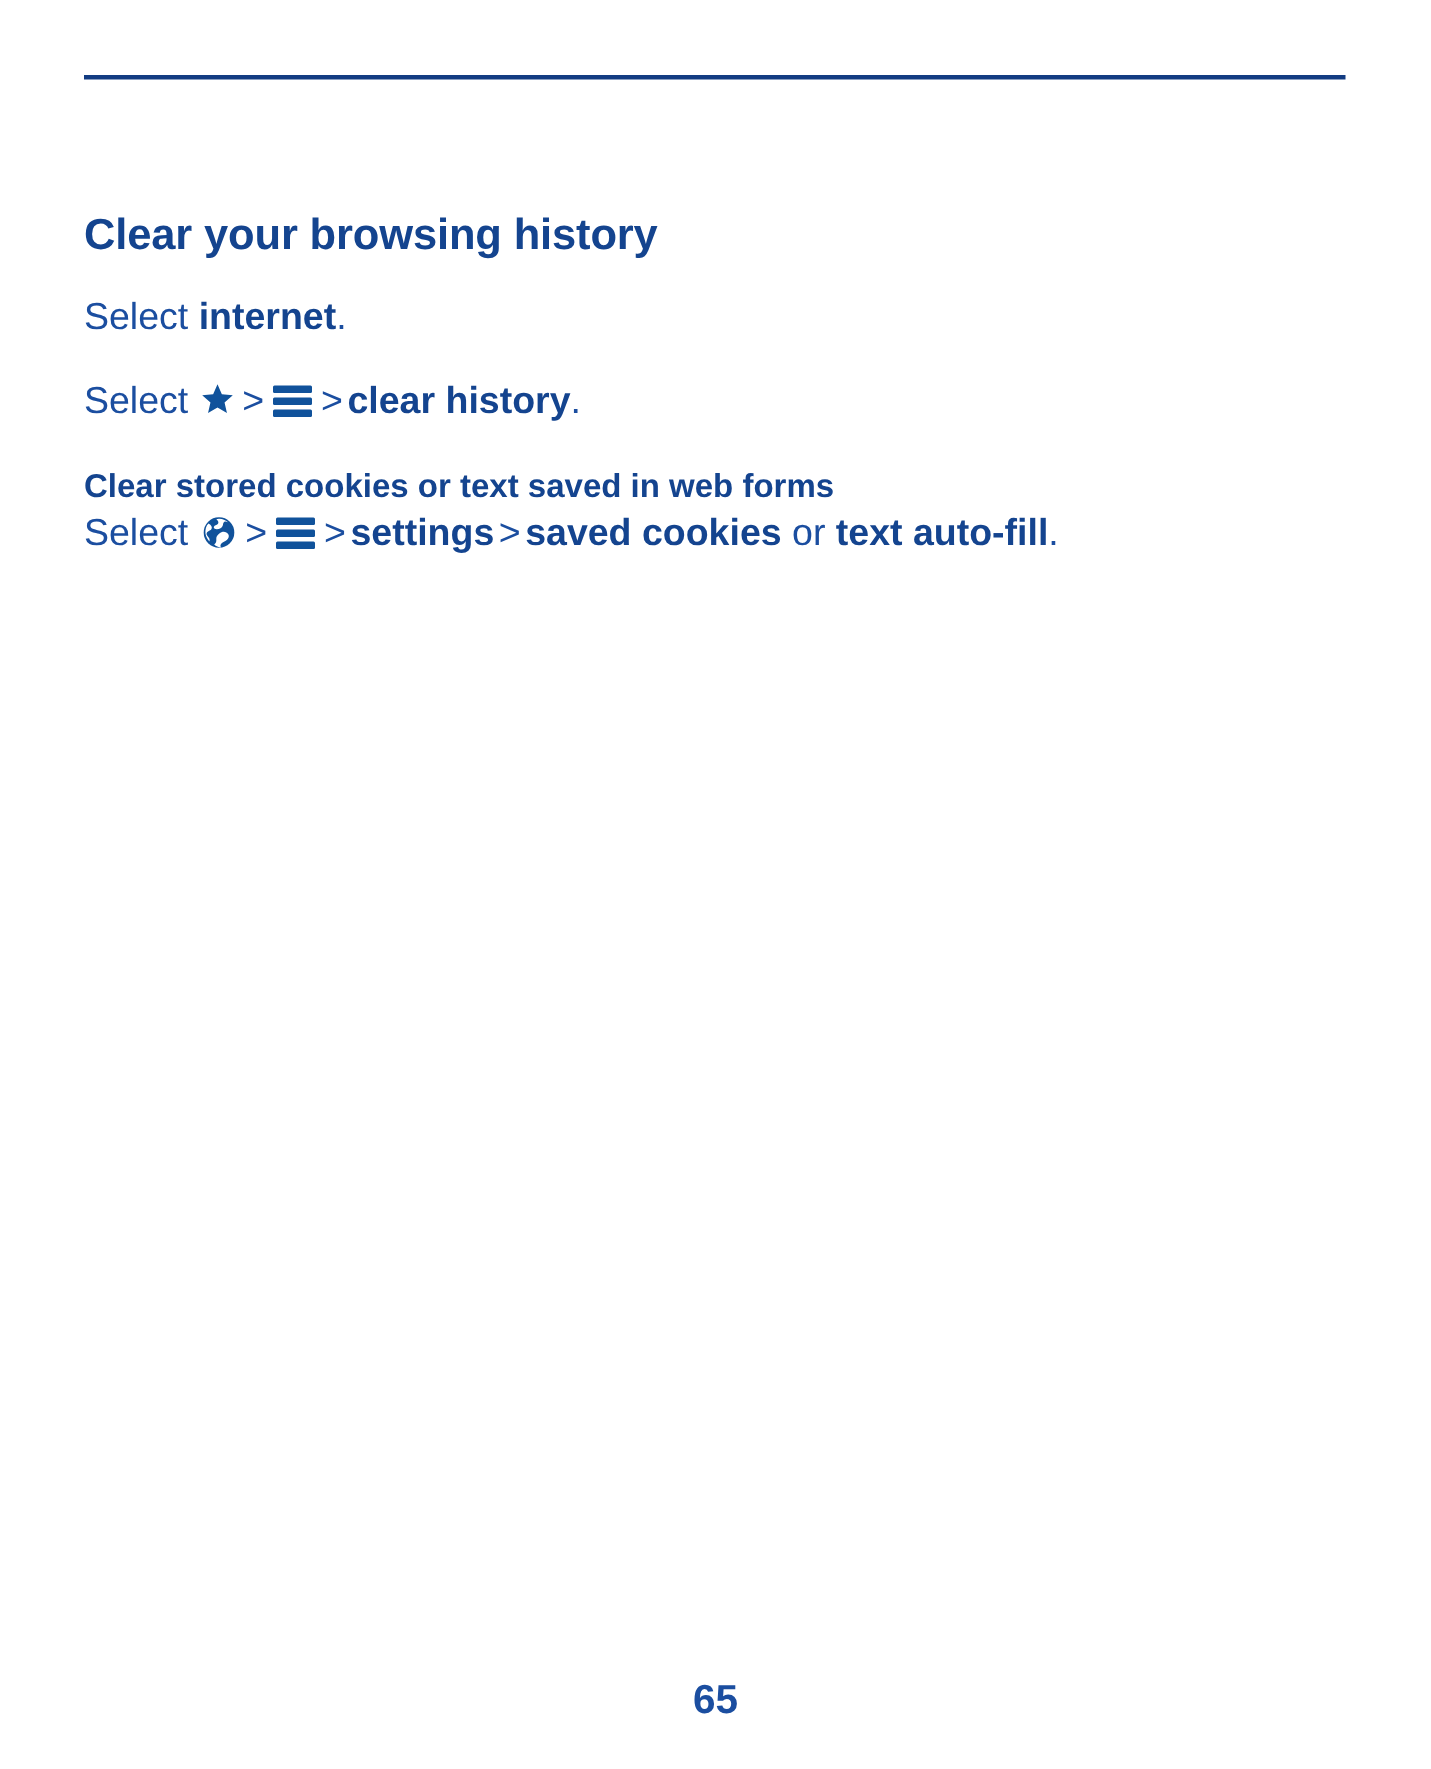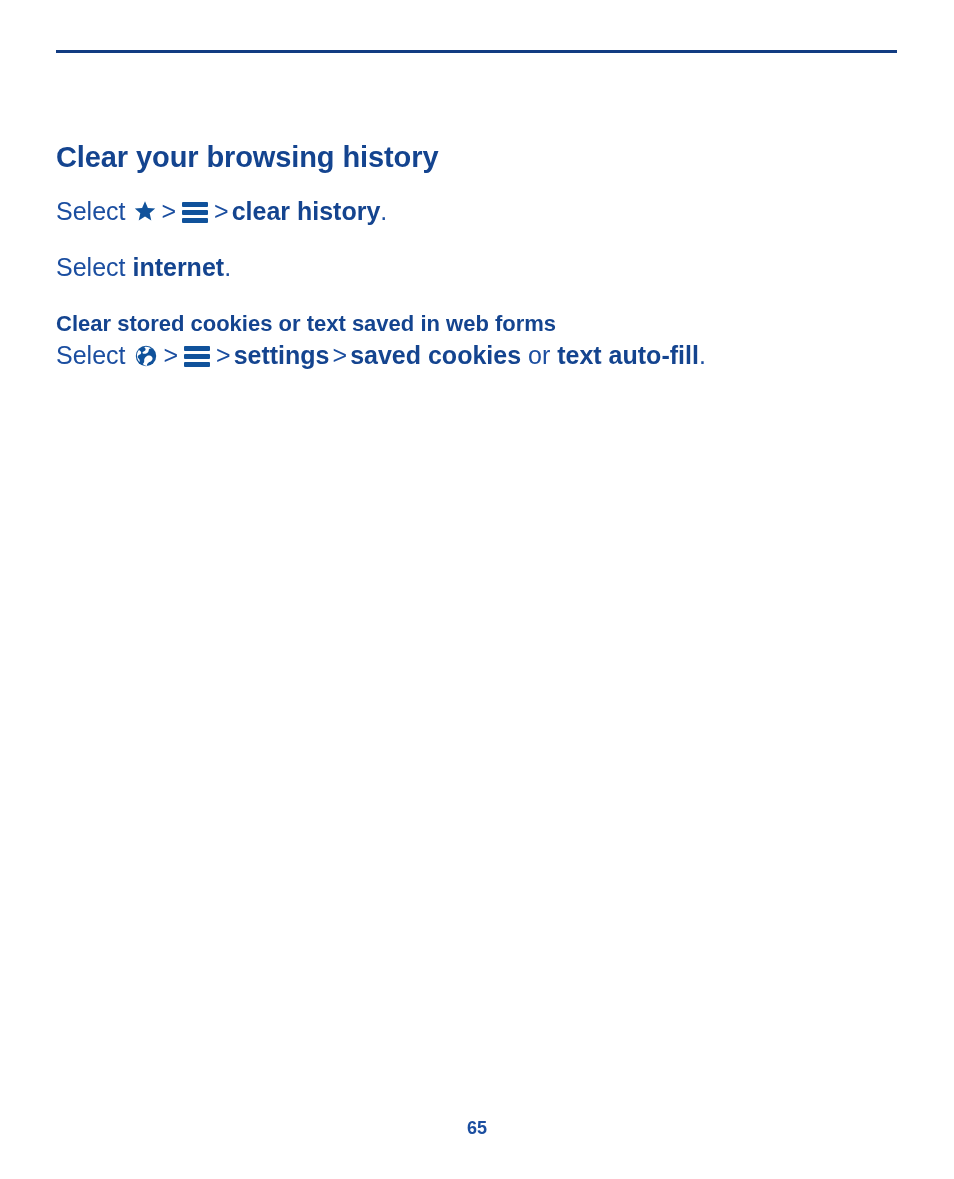--- a/index.html
+++ b/index.html
@@ -128,48 +128,48 @@
   }
   .icon-globe svg { display: block; }
 
   
   .page-number {
     position: absolute;
     left: 0;
     top: 1118px;
     width: 954px;
     text-align: center;
-    font-size: 18px;
+    font-size: 27px;
     font-weight: bold;
     color: #1b4ea0;
   }
 </style>
 </head>
 <body>
 
 <div class="page">
 
   <div class="top-rule"></div>
 
   <div class="content">
 
     <h1 class="h-main">Clear your browsing history</h1>
 
     <p class="para">
+      <span class="plain">Select</span><span class="plain">&nbsp;</span><b class="term">internet</b><span class="plain">.</span>
+    </p>
+
+    <p class="para">
       <span class="plain">Select</span><span class="plain">&nbsp;</span><span class="icon icon-star">
         <svg viewBox="0 0 22 22" width="22" height="22" aria-hidden="true">
           <polygon points="11,1.2 13.9,7.9 21.2,8.5 15.7,13.3 17.3,20.4 11,16.6 4.7,20.4 6.3,13.3 0.8,8.5 8.1,7.9" fill="#10529b"></polygon>
         </svg>
       </span><span class="sep">&gt;</span><span class="icon icon-menu">
         <i></i><i></i><i></i>
       </span><span class="sep">&gt;</span><b class="term">clear history</b><span class="plain">.</span>
-    </p>
-
-    <p class="para">
-      <span class="plain">Select</span><span class="plain">&nbsp;</span><b class="term">internet</b><span class="plain">.</span>
     </p>
 
     <h2 class="h-sub">Clear stored cookies or text saved in web forms</h2>
 
     <p class="para tight">
       <span class="plain">Select</span><span class="plain">&nbsp;</span><span class="icon icon-globe">
         <svg viewBox="0 0 22 22" width="22" height="22" aria-hidden="true">
           <circle cx="11" cy="11" r="10.2" fill="#10529b"></circle>
           <path d="M4.0 5.0 C6.0 6.2 6.6 7.4 6.0 8.6 C5.4 9.8 4.2 9.6 3.2 10.6 C2.4 11.4 2.6 12.6 3.6 13.6 C4.6 14.6 5.0 15.6 4.6 17.0 C4.0 16.4 3.0 15.0 2.4 13.4 C1.6 11.2 1.8 8.4 3.0 6.2 Z" fill="#ffffff"></path>
           <path d="M9.2 2.2 C10.6 3.2 11.0 4.4 10.2 5.4 C9.4 6.4 8.0 6.2 7.6 7.2 C7.2 8.2 8.2 8.8 9.6 8.8 C11.2 8.8 12.4 8.2 13.2 7.0 C14.0 5.8 13.4 4.4 14.6 3.8 C15.6 3.3 16.8 3.9 17.6 4.8 C15.9 2.9 13.6 1.8 11.0 1.8 C10.4 1.8 9.8 1.9 9.2 2.2 Z" fill="#ffffff"></path>

